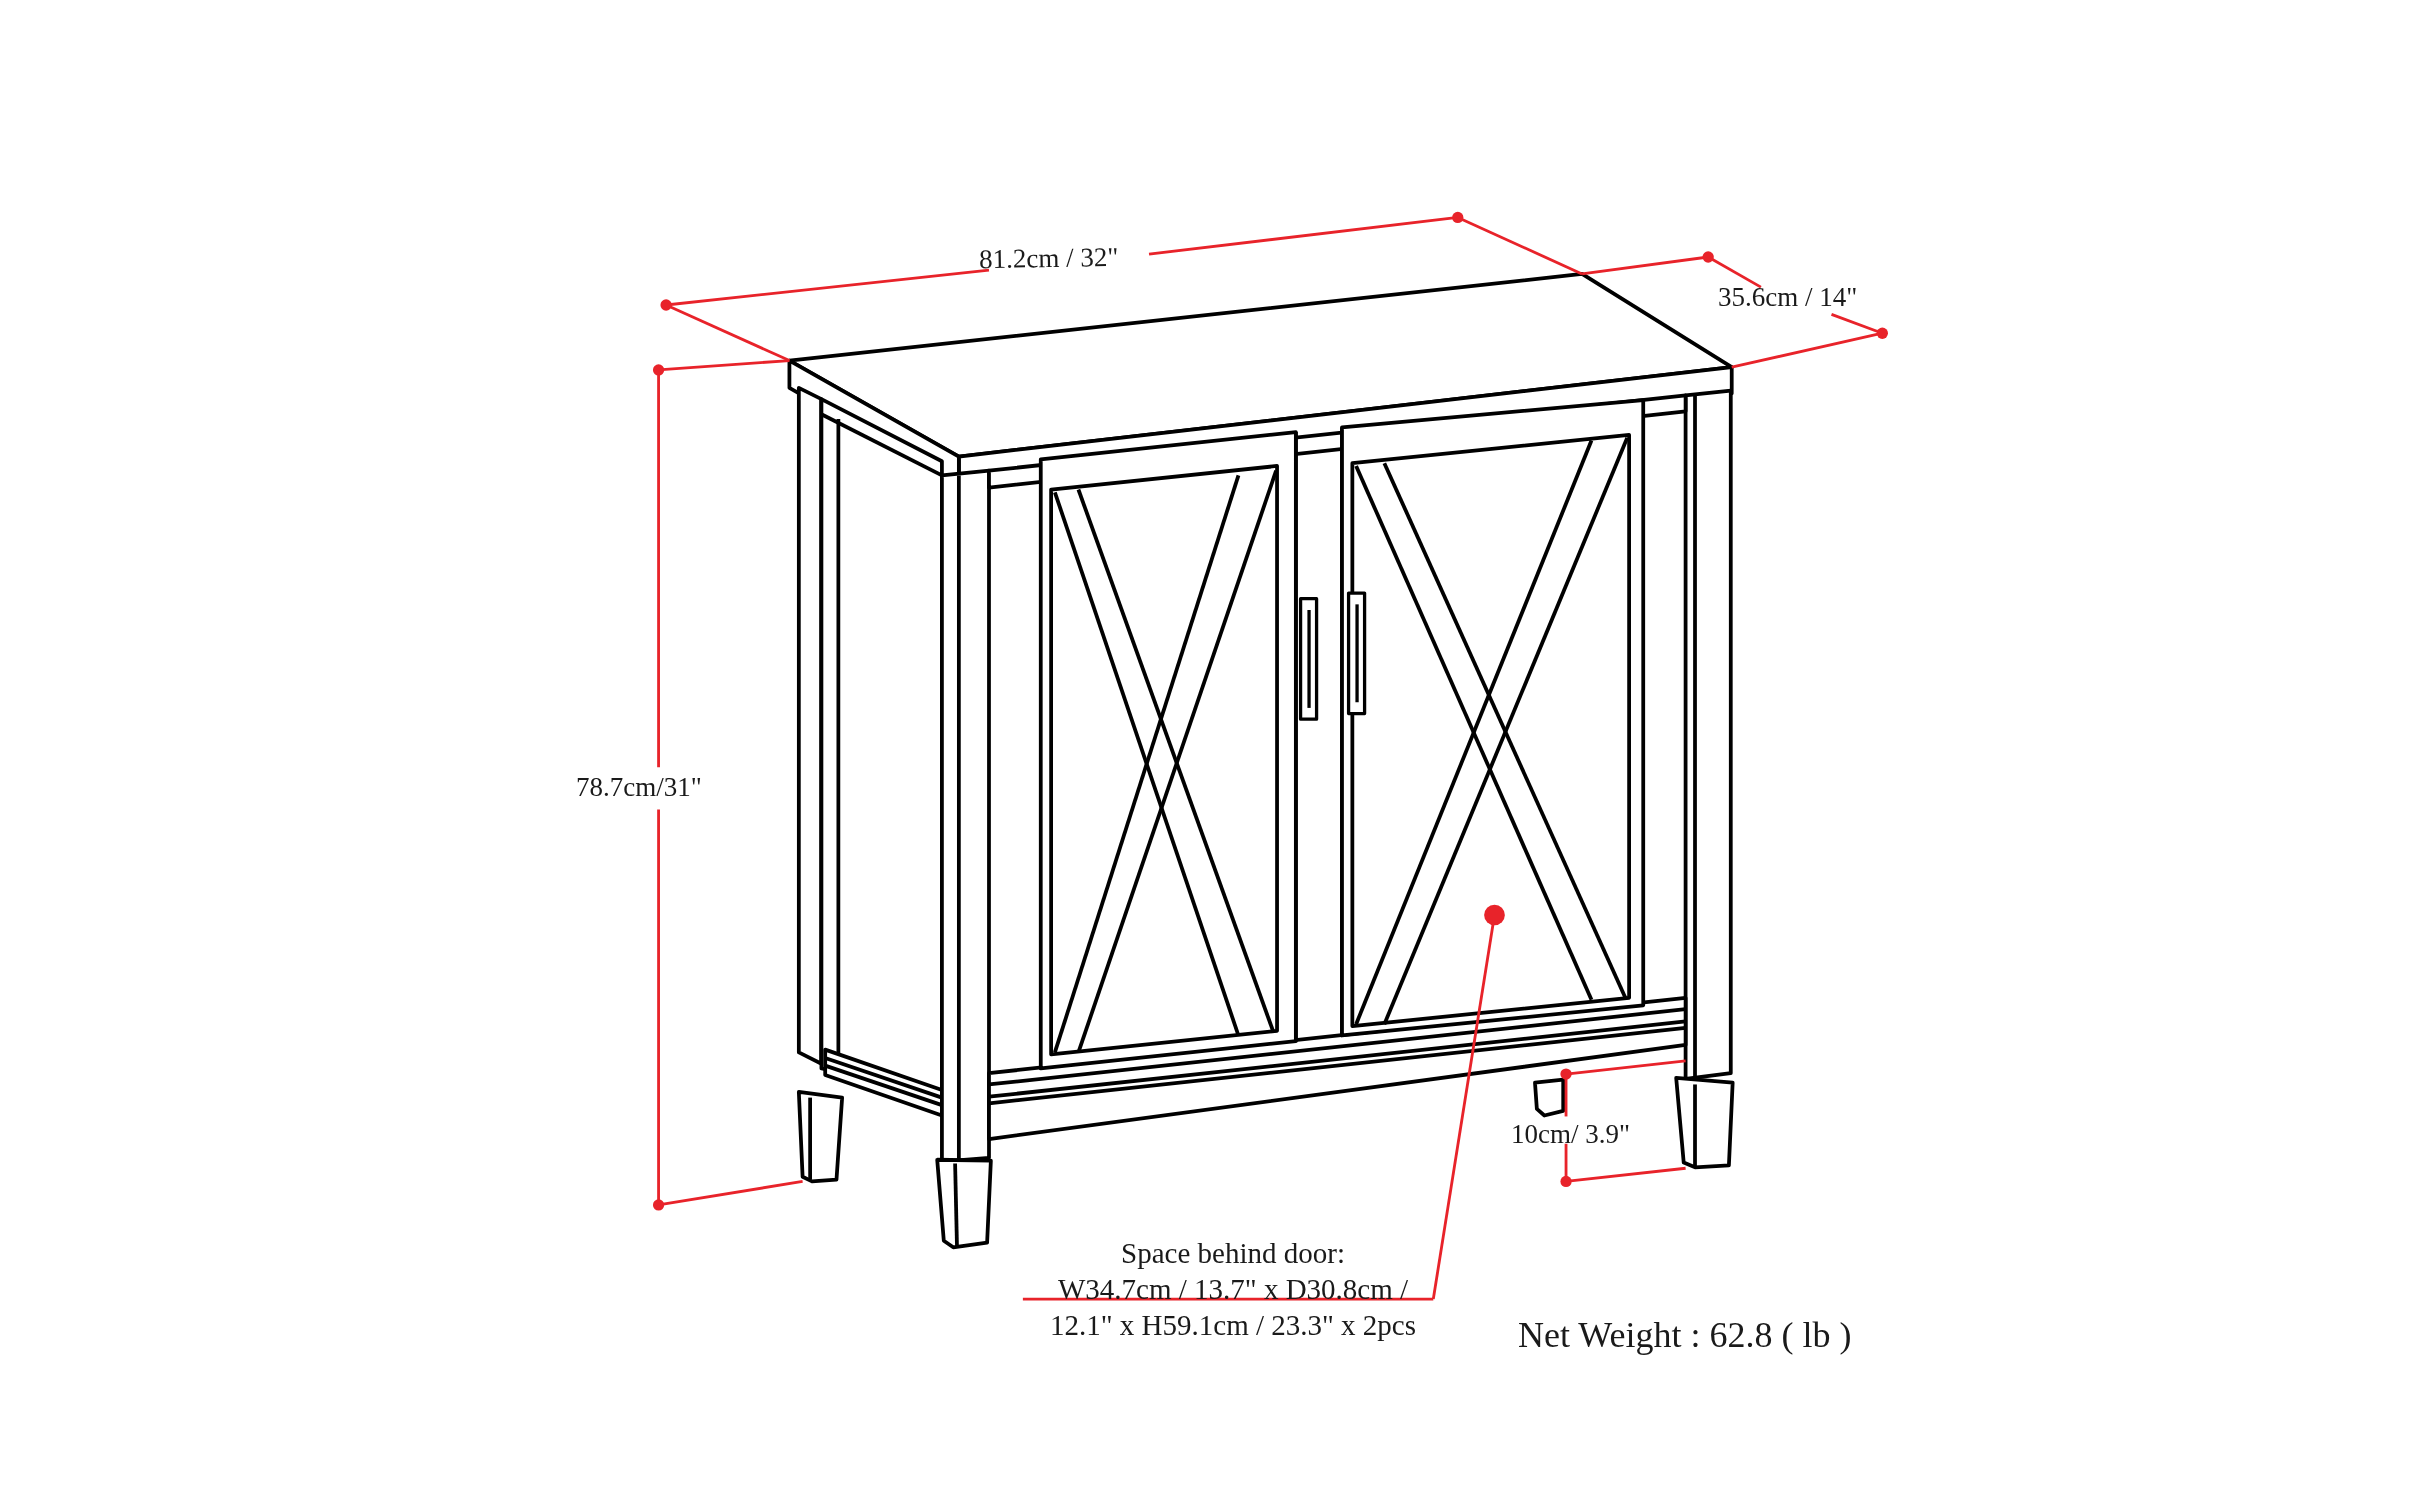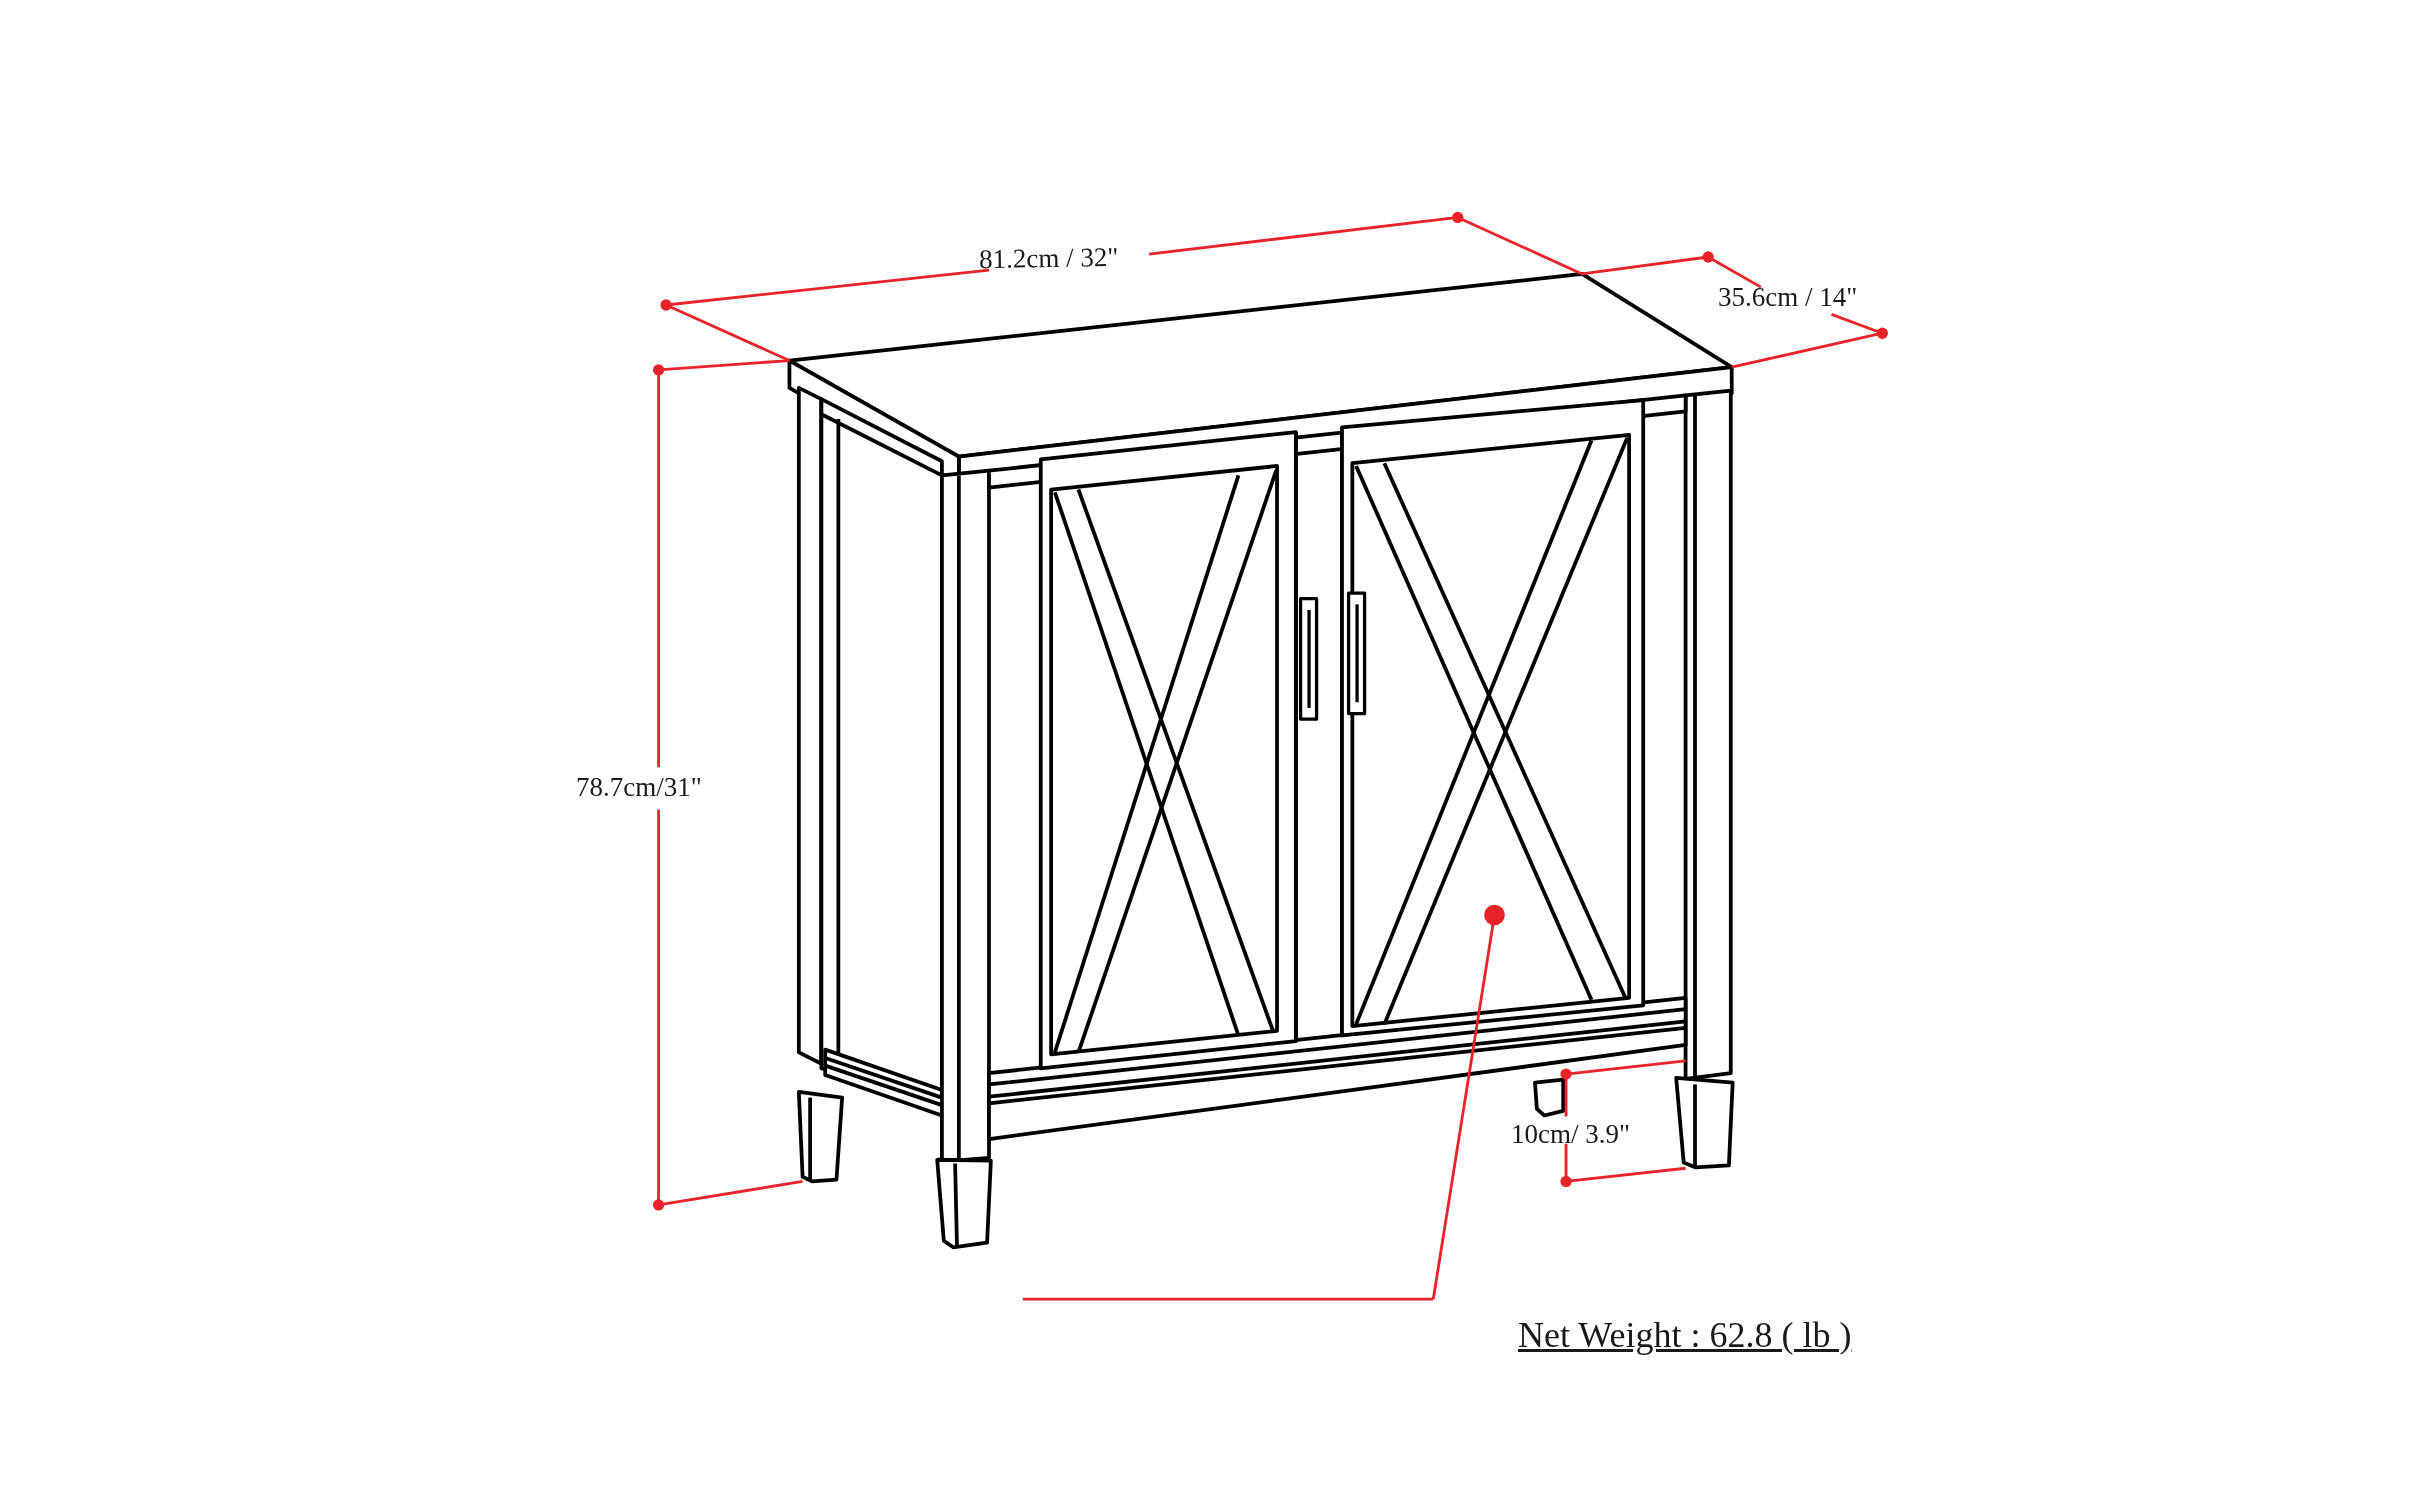--- a/index.html
+++ b/index.html
@@ -1,21 +1,21 @@
 <!DOCTYPE html>
 <html style="font-size:15px"><head>
 <meta charset="utf-8">
 <style>
   html, body { margin:0; padding:0; background:#ffffff; }
   body { width:2411px; height:1509px; position:relative; overflow:hidden; font-family:"Liberation Serif", "DejaVu Serif", serif; }
   #stage { position:absolute; left:0; top:0; width:2411px; height:1509px; }
   .lbl { position:absolute; color:#1a1a1a; font-family:"Liberation Serif", "DejaVu Serif", serif; white-space:nowrap; }
   .dim { font-size:27px; }
   .note { font-size:29px; text-align:center; line-height:36px; }
-  .weight { font-size:36px;text-decoration:underline; }
+  .weight { font-size:36px; }
 </style>
 </head>
 <body>
 
 <div id="stage">
   <svg width="2411" height="1509" viewBox="0 0 2560 1603" xmlns="http://www.w3.org/2000/svg">
     <g fill="none" stroke="#000" stroke-width="4" stroke-linejoin="round">
 
       <polygon points="838,383 1680,291 1839,390 1018,485" fill="#fff"></polygon>
 
@@ -124,16 +124,21 @@
       <circle cx="1663" cy="1255" r="6"></circle>
       <circle cx="1587" cy="972" r="11"></circle>
     </g>
   </svg>
 
   <div class="lbl dim" style="left:979px; top:243px; transform:rotate(-1deg);">81.2cm / 32"</div>
   <div class="lbl dim" style="left:1718px; top:282px;">35.6cm / 14"</div>
   <div class="lbl dim" style="left:576px; top:772px;">78.7cm/31"</div>
   <div class="lbl dim" style="left:1511px; top:1119px;">10cm/ 3.9"</div>
 
+  <div class="lbl note" style="left:1026px; top:1235px; width:414px;">
+    <div>Space behind door:</div>
+    <div>W34.7cm / 13.7" x D30.8cm /</div>
+    <div>12.1" x H59.1cm / 23.3" x 2pcs</div>
+  </div>
 
   <div class="lbl weight" style="left:1518px; top:1314px;">Net Weight : 62.8 ( lb )</div>
 </div>
 
 
 </body></html>

